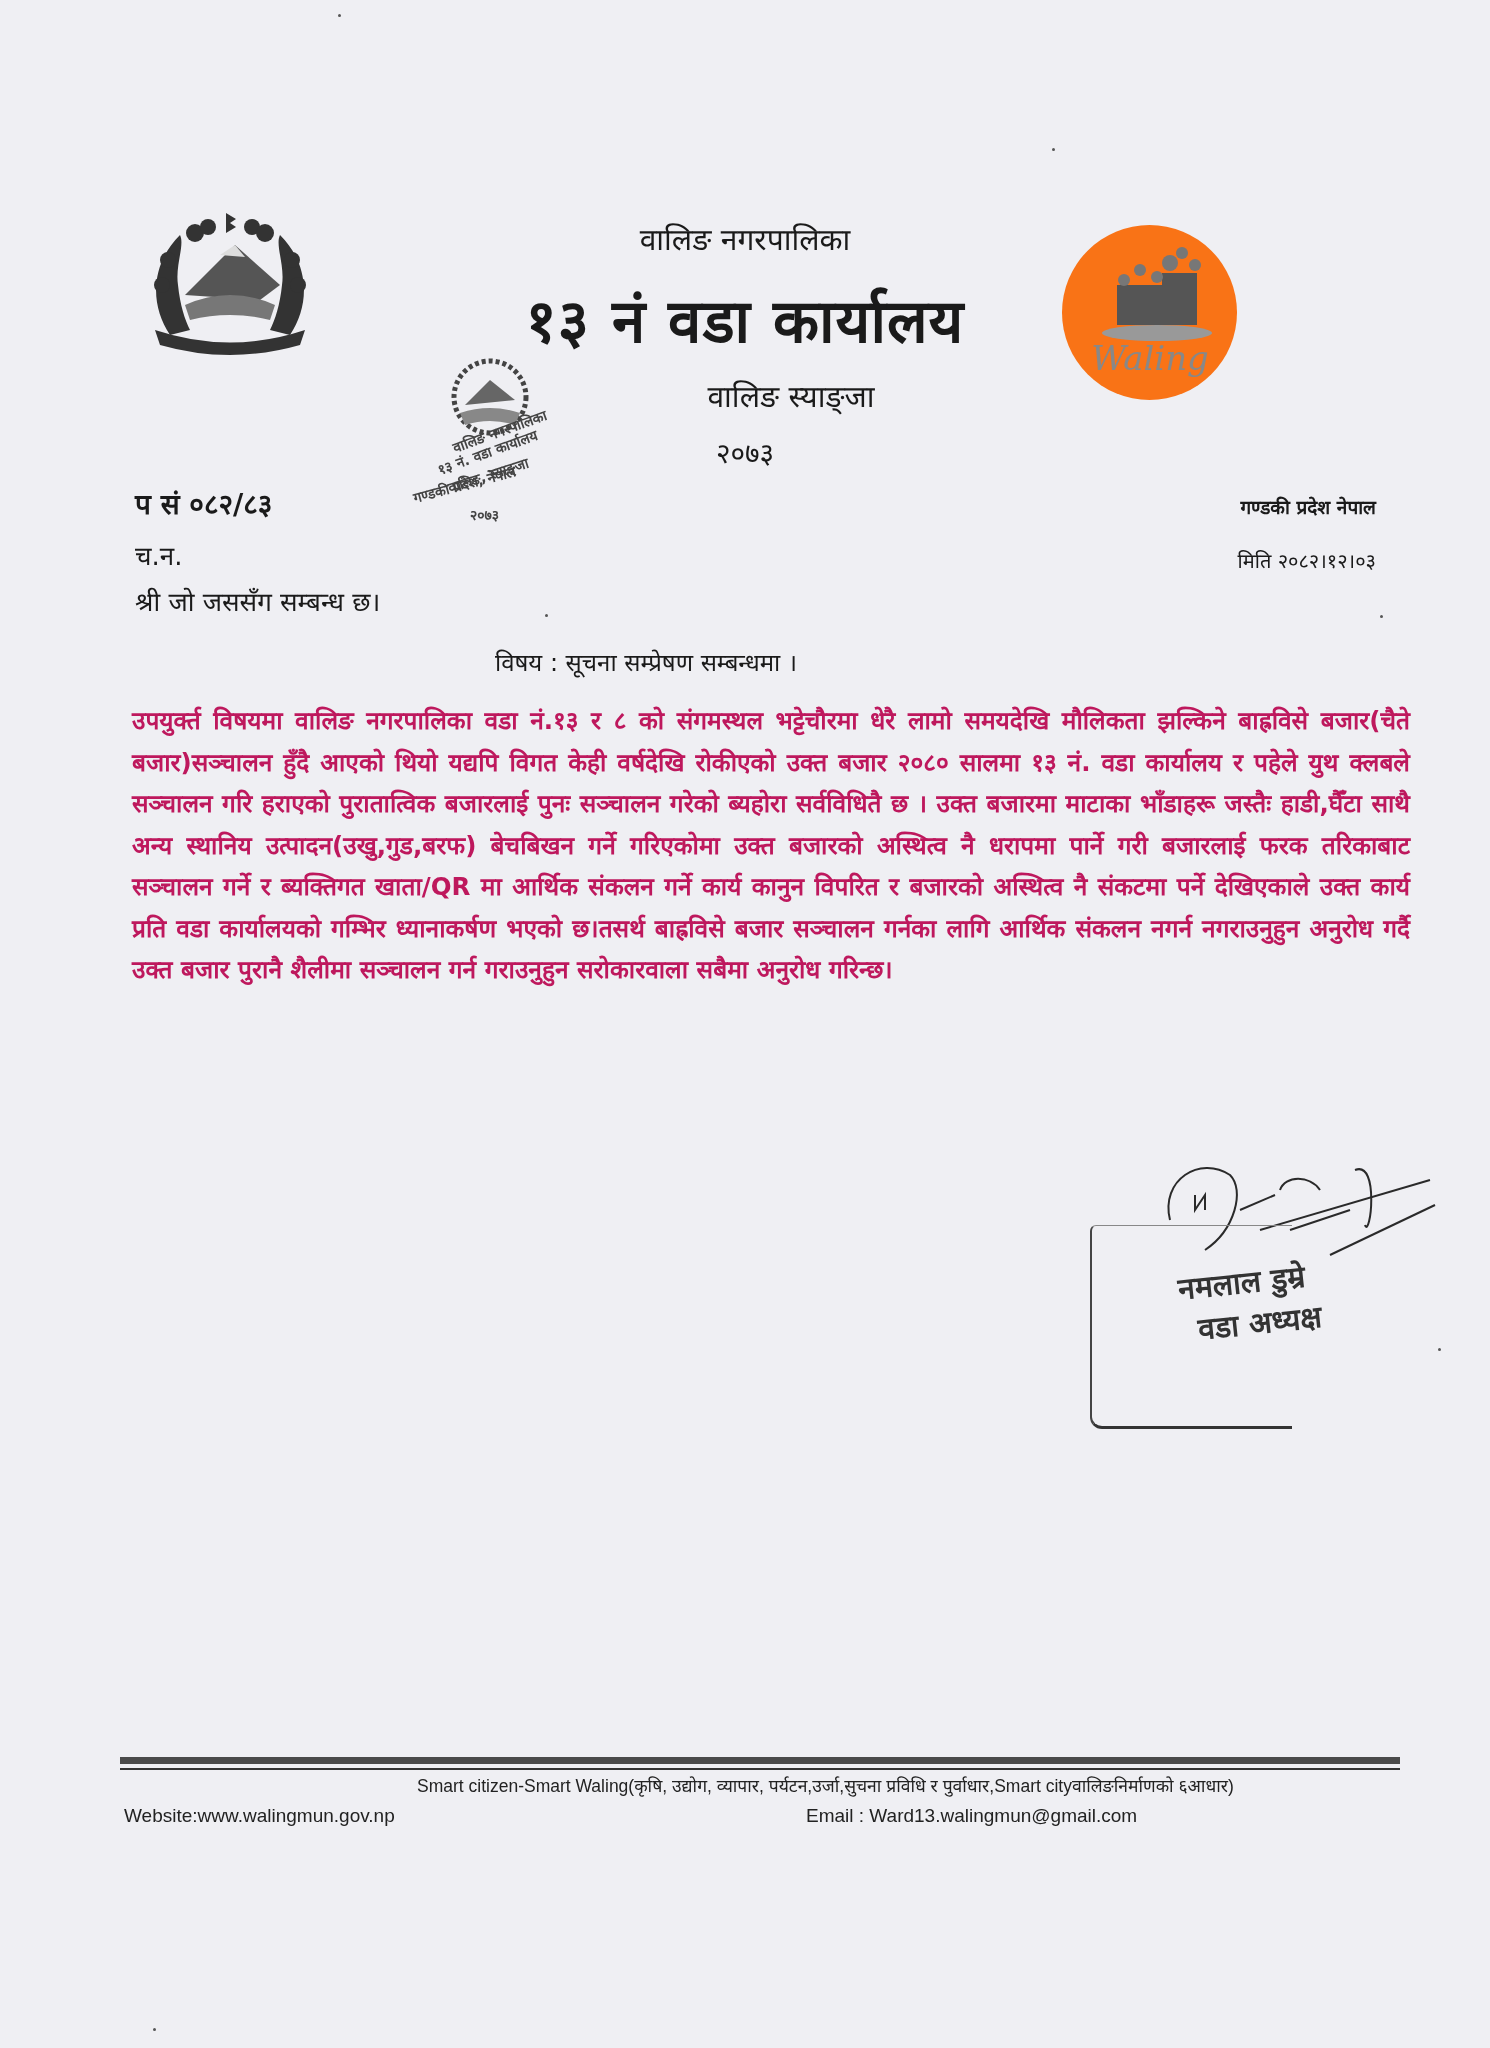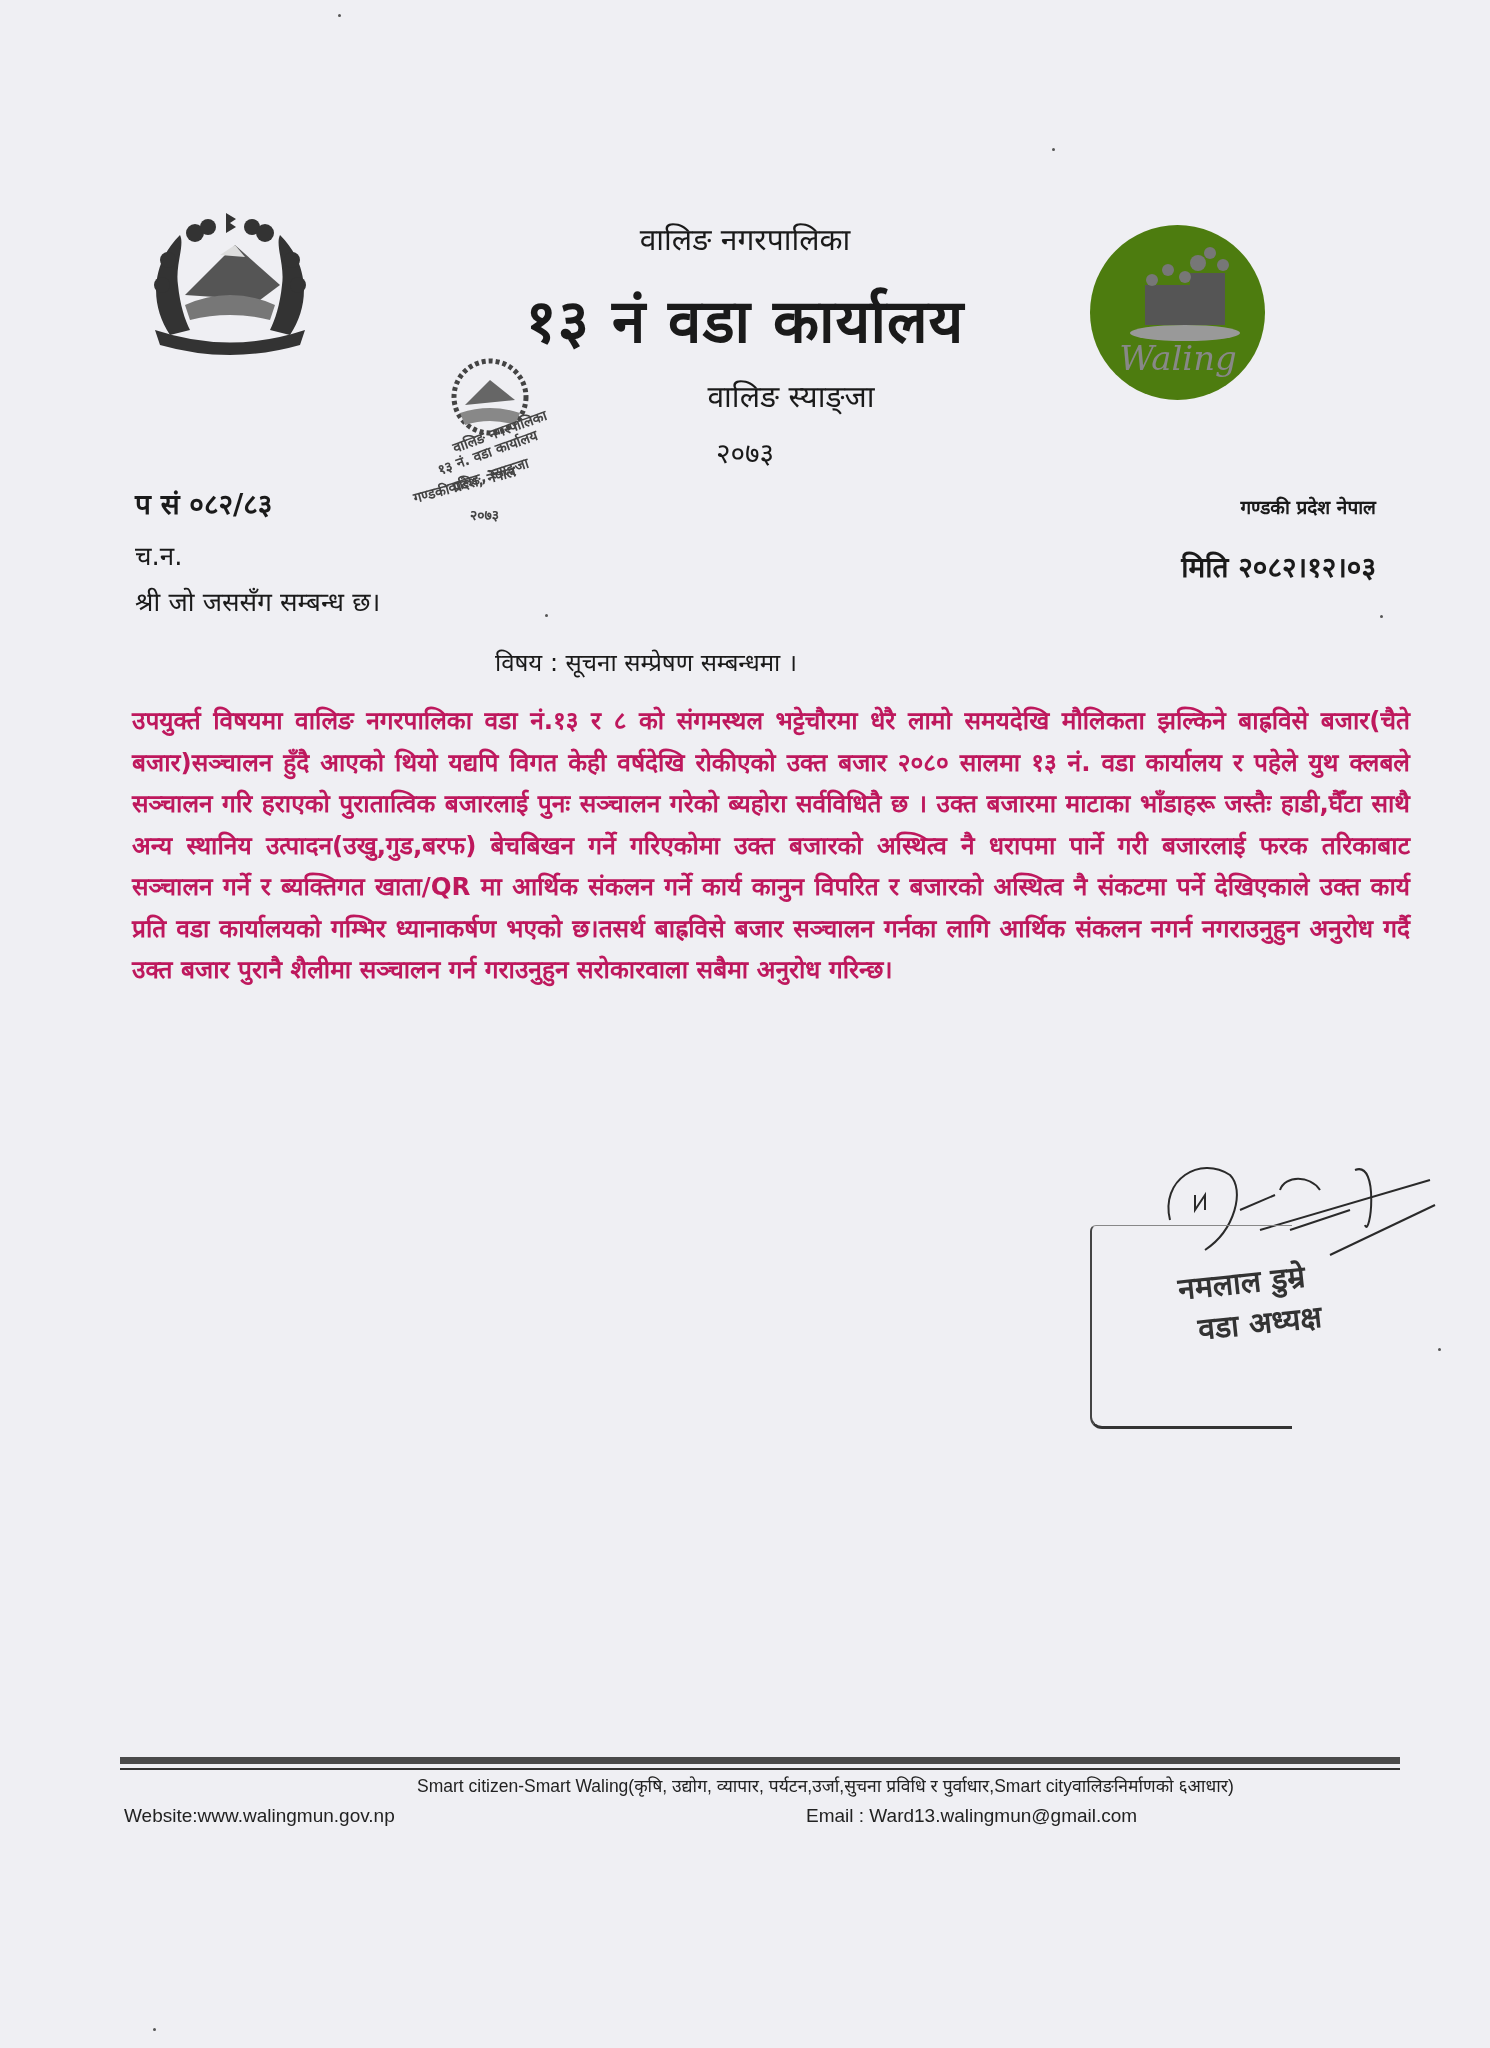--- a/index.html
+++ b/index.html
@@ -14,30 +14,30 @@
 
   
   .org-line { left: 0; width: 1490px; text-align: center; }
   .muni { top: 218px; font-size: 30px; }
   .office { top: 278px; font-size: 60px; font-weight: bold; letter-spacing: 1px; }
   .place { top: 375px; font-size: 30px; margin-left: 46px; }
   .year { top: 433px; font-size: 28px; }
 
   
   .emblem-left { left: 140px; top: 205px; width: 180px; height: 160px; }
-  .emblem-right { left: 1090px; top: 225px; width: 175px; height: 175px; border-radius: 50%; background: #4d7c0f; overflow: hidden; }
+  .emblem-right { left: 1062px; top: 225px; width: 175px; height: 175px; border-radius: 50%; background: #f97316; overflow: hidden; }
   .seal { left: 395px; top: 355px; width: 190px; height: 170px; }
 
   
   .ref { left: 135px; top: 484px; font-size: 28px; font-weight: bold; }
   .cn { left: 135px; top: 537px; font-size: 26px; }
   .recipient { left: 135px; top: 583px; font-size: 26px; }
 
   .province { right: 114px; top: 494px; font-size: 19px; font-weight: bold; text-align: center; }
-  .date { right: 114px; top: 547px; font-size: 28px; text-align: left; font-weight: bold; }
+  .date { right: 114px; top: 547px; font-size: 20px; text-align: left; }
 
   .subject { left: 0; width: 1292px; text-align: center; top: 645px; font-size: 24px; }
 
   .body-text {
     left: 132px; top: 700px; width: 1278px;
     font-size: 24.5px; line-height: 41.5px;
     text-align: justify; text-align-last: left;
     font-family: "DejaVu Sans", sans-serif;
     font-weight: bold;
     color: #be185d;

